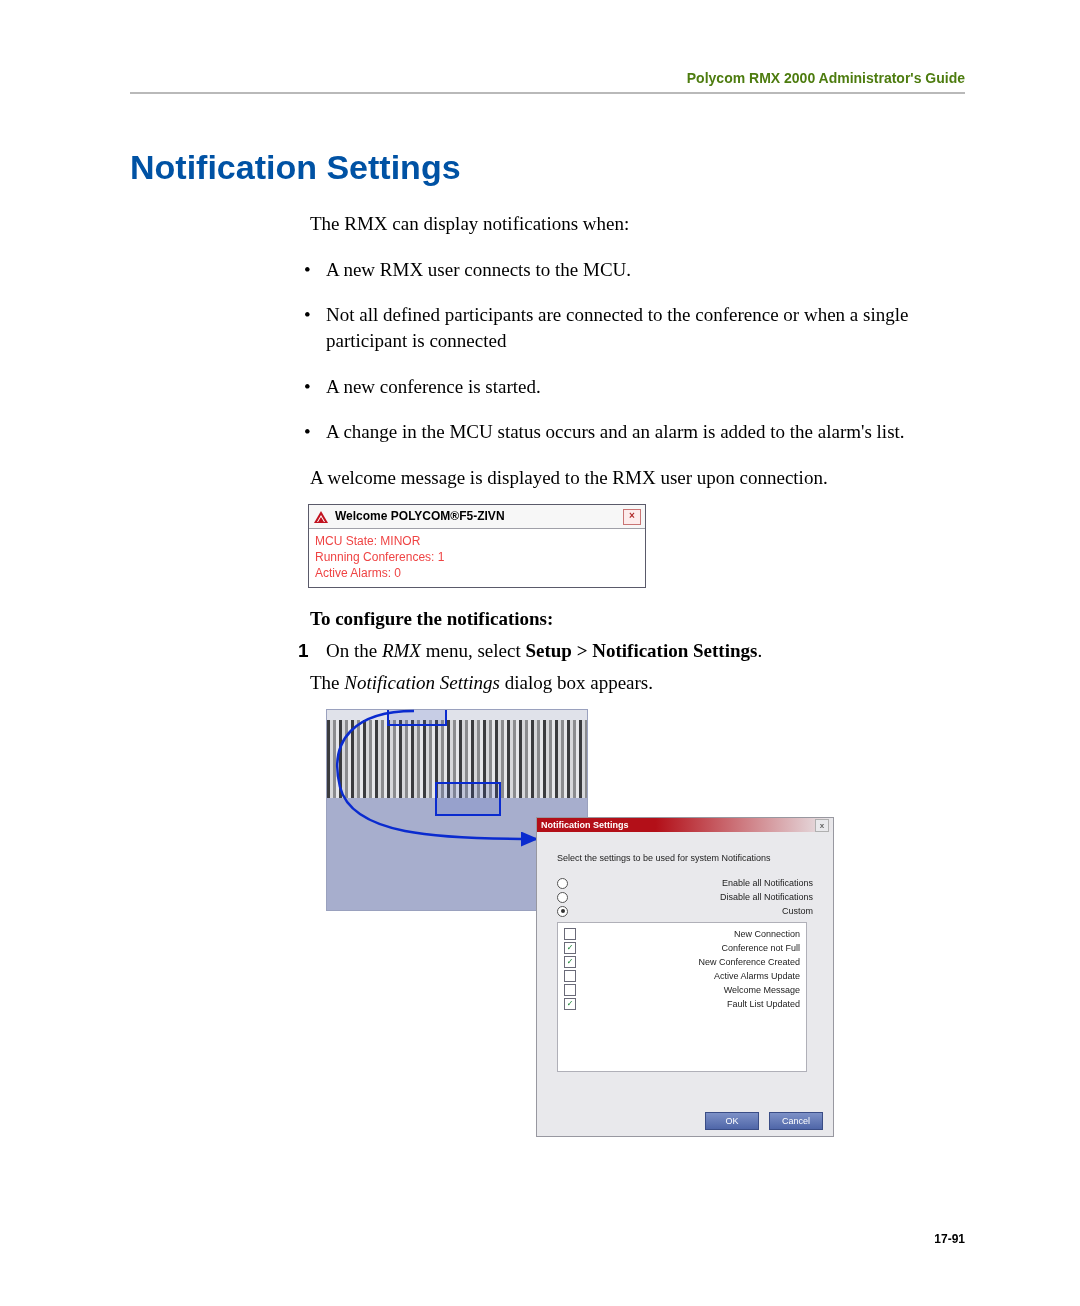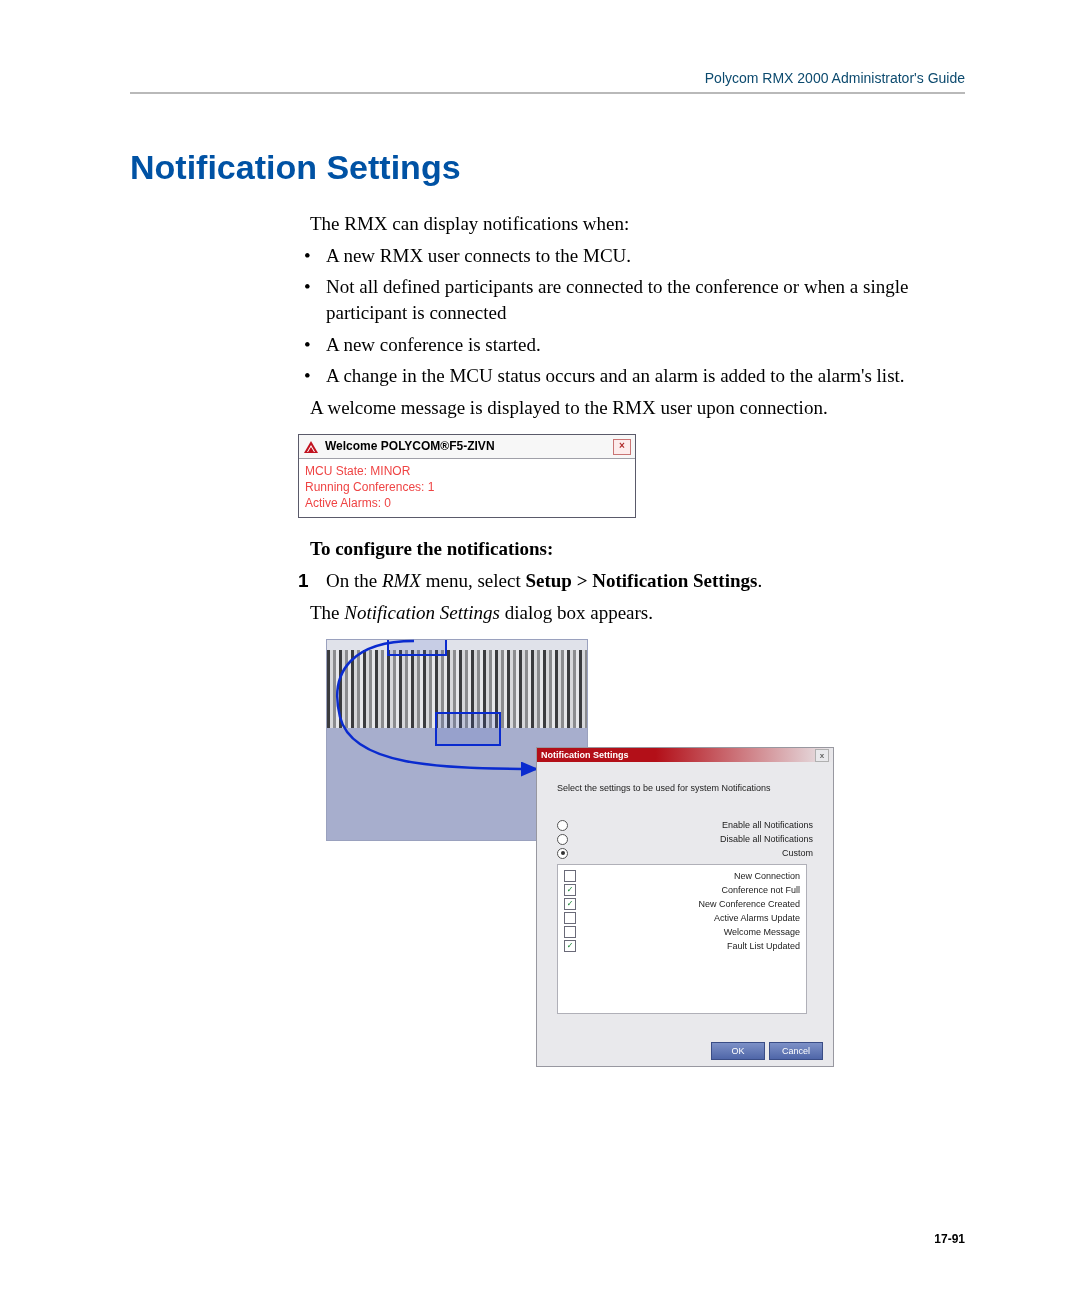--- a/index.html
+++ b/index.html
@@ -13,23 +13,23 @@
   .page {
     position: relative;
     width: 1080px;
     height: 1306px;
     box-sizing: border-box;
     padding: 70px 115px 60px 130px;
   }
   .header-right {
     text-align: right;
     font-family: Arial, Helvetica, sans-serif;
-    font-weight: normal;
+    font-weight: bold;
     font-size: 14px;
-    color: #0c4a6e;
+    color: #4d7c0f;
   }
   hr.top-rule {
     border: none;
     border-top: 2px solid #b9b9b9;
     margin: 6px 0 54px 0;
   }
   h1.section-title {
     font-family: Arial, Helvetica, sans-serif;
     font-weight: 800;
     color: #0052a4;
@@ -44,30 +44,30 @@
   }
   .body-col p { margin: 6px 12px; }
   ul.bullets {
     list-style: none;
     padding: 0;
     margin: 4px 0 6px 0;
   }
   ul.bullets li {
     position: relative;
     padding-left: 28px;
-    margin: 6px 0;
+    margin: 20px 0;
   }
   ul.bullets li::before {
     content: "•";
     position: absolute;
     left: 6px;
     top: 0;
   }
   .welcome-box {
-    margin: 14px 0 18px 0;
+    margin: 14px 0 18px 10px;
     width: 336px;
     border: 1px solid #5a5a6a;
     font-family: Tahoma, Verdana, sans-serif;
     font-size: 12px;
     background: #fff;
   }
   .welcome-title {
     display: flex;
     align-items: center;
     justify-content: space-between;
@@ -176,21 +176,21 @@
     width: 12px; height: 11px;
     margin-top: 1px;
     background: #e9e9ec; color: #666;
     text-align: center; line-height: 11px;
     border: 1px solid #b0b0b0;
     font-size: 8px;
   }
   .dialog .content {
     padding: 20px 20px 6px 20px;
   }
-  .dialog .instr { margin-bottom: 24px; }
+  .dialog .instr { margin-bottom: 12px; }
   .radio-row, .chk-row {
     display: flex; align-items: center; gap: 4px;
     line-height: 14px;
     justify-content: space-between;
   }
   .radio {
     width: 9px; height: 9px; border: 1px solid #555; border-radius: 50%;
     display: inline-flex; align-items: center; justify-content: center;
     background: #fff;
   }
@@ -206,21 +206,21 @@
     margin-top: 4px;
     width: 236px;
     height: 140px;
     border: 1px solid #b0b0b8;
     background: #fff;
     padding: 4px 6px;
   }
   .dialog .btnbar {
     position: absolute;
     bottom: 6px; right: 10px;
-    display: flex; gap: 4px;
+    display: flex; gap: 10px;
   }
   .dialog .btn {
     width: 52px; height: 16px;
     background: linear-gradient(#7d91c7, #4f66a8);
     border: 1px solid #3a4d86;
     color: #fff; font-size: 9px;
     display: flex; align-items: center; justify-content: center;
   }
 
   .page-num {

